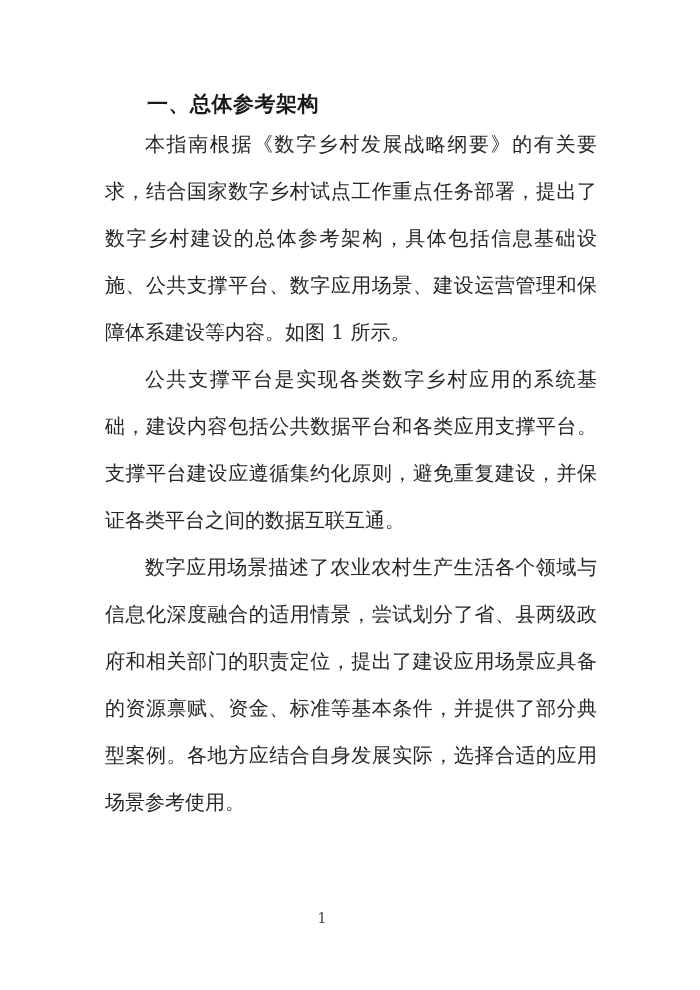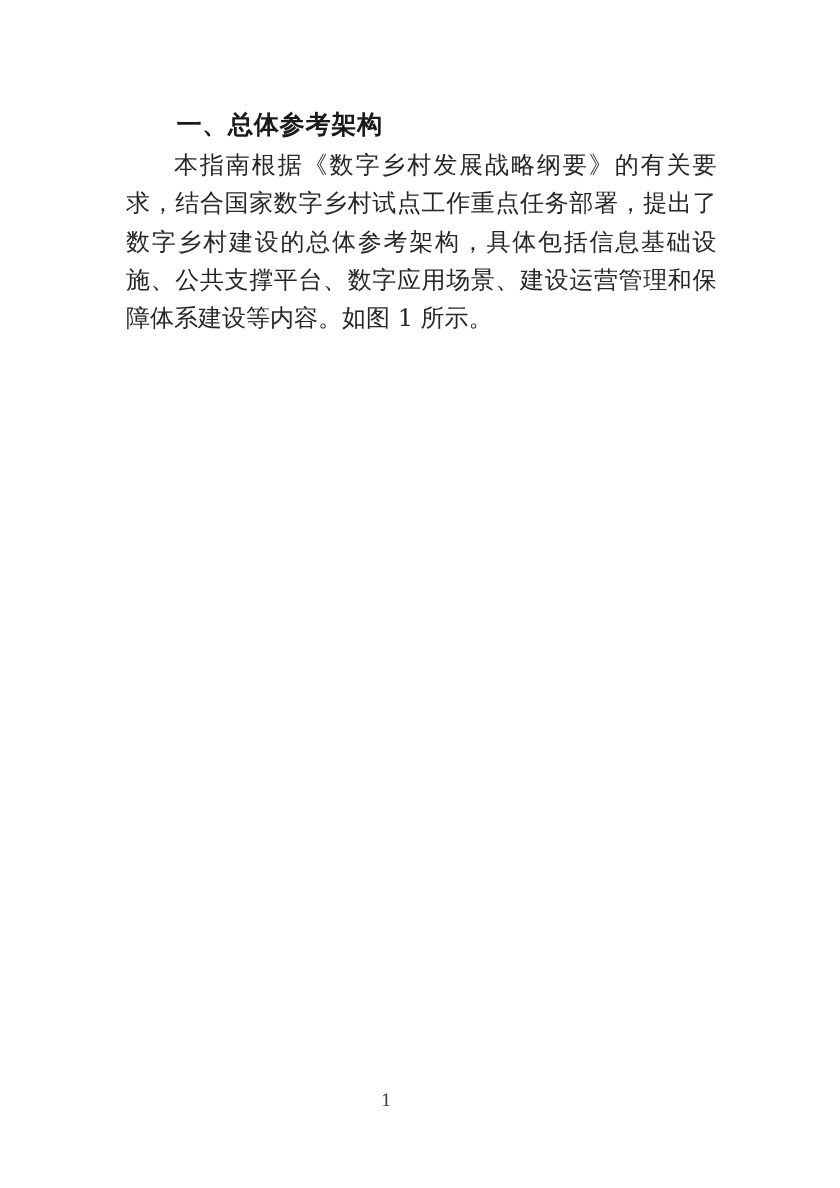--- a/index.html
+++ b/index.html
@@ -27,21 +27,21 @@
     font-weight: bold;
     font-size: 21px;
     line-height: 33px;
     color: #1a1a1a;
     text-indent: 2em;
     letter-spacing: 0.5px;
   }
   .body-para {
     margin: 0;
     font-size: 20px;
-    line-height: 32px;
+    line-height: 47px;
     color: #262626;
     text-align: justify;
     text-justify: inter-ideograph;
     text-indent: 2em;
     word-break: break-all;
   }
   .page-number {
     position: absolute;
     left: 0;
     top: 908px;
@@ -53,15 +53,17 @@
     font-family: "DejaVu Serif", serif;
   }
 </style>
 </head>
 <body>
 
 <div class="page">
   <div class="content">
     <h2 class="heading">一、总体参考架构</h2>
     <p class="body-para">本指南根据《数字乡村发展战略纲要》的有关要求，结合国家数字乡村试点工作重点任务部署，提出了数字乡村建设的总体参考架构，具体包括信息基础设施、公共支撑平台、数字应用场景、建设运营管理和保障体系建设等内容。如图 1 所示。</p>
+    <p class="body-para">公共支撑平台是实现各类数字乡村应用的系统基础，建设内容包括公共数据平台和各类应用支撑平台。支撑平台建设应遵循集约化原则，避免重复建设，并保证各类平台之间的数据互联互通。</p>
+    <p class="body-para">数字应用场景描述了农业农村生产生活各个领域与信息化深度融合的适用情景，尝试划分了省、县两级政府和相关部门的职责定位，提出了建设应用场景应具备的资源禀赋、资金、标准等基本条件，并提供了部分典型案例。各地方应结合自身发展实际，选择合适的应用场景参考使用。</p>
   </div>
   <div class="page-number">1</div>
 </div>
 
 </body></html>

